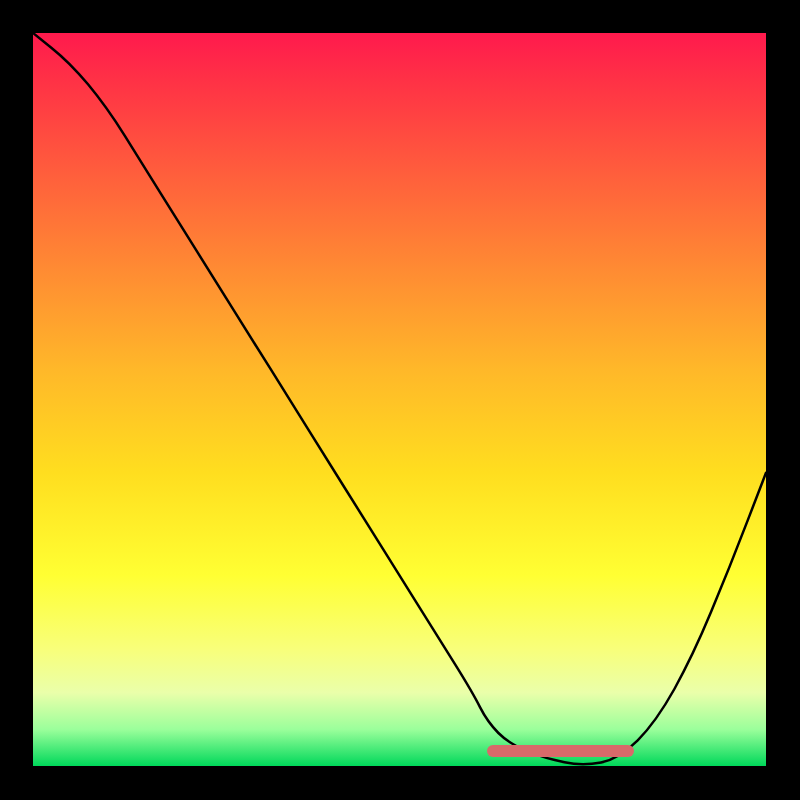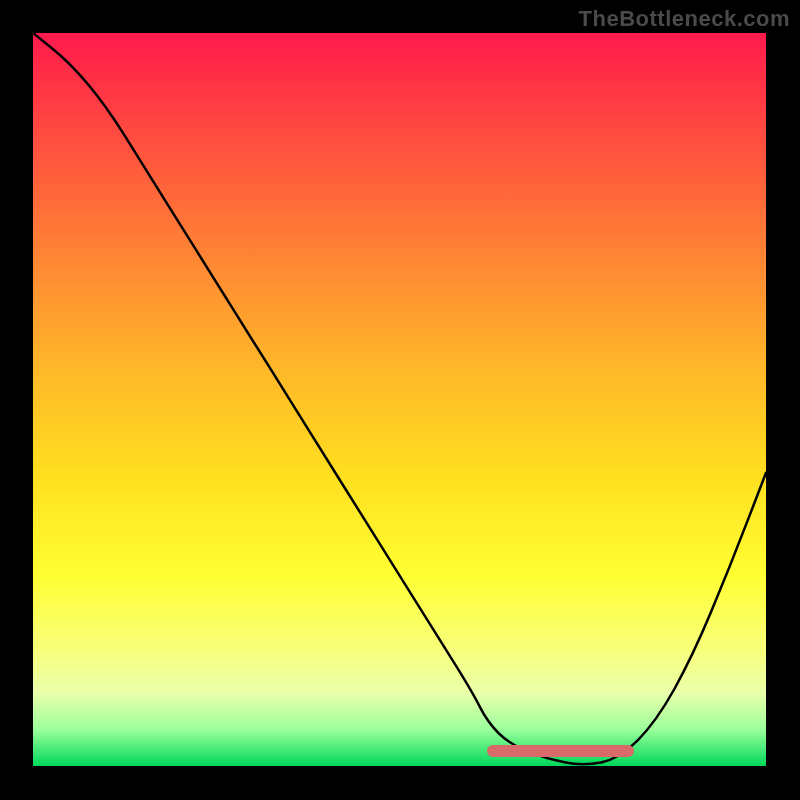--- a/index.html
+++ b/index.html
@@ -25,14 +25,13 @@
 <body>
 
 <div class="wrap">
   <div class="plot">
     <div class="grad"></div>
     <svg class="curve" viewBox="0 0 733 733" preserveAspectRatio="none">
       <path id="curve-path" fill="none" stroke="#000" stroke-width="2.5" d="M0.0 0.0 Q0.0 0.0 18.3 14.7 Q36.6 29.3 55.0 51.3 Q73.3 73.3 91.7 102.6 Q110.0 131.9 128.3 161.3 Q146.6 190.6 164.9 219.9 Q183.3 249.2 201.6 278.6 Q219.9 307.9 238.3 337.2 Q256.6 366.5 274.9 395.8 Q293.2 425.1 311.5 454.5 Q329.9 483.8 348.2 513.1 Q366.5 542.4 384.9 571.8 Q403.2 601.1 421.5 630.4 Q439.8 659.7 447.1 674.4 Q454.5 689.0 465.4 700.0 Q476.4 711.0 494.8 718.4 Q513.1 725.7 531.5 729.3 Q549.8 733.0 568.1 729.4 Q586.4 725.7 604.7 707.3 Q623.0 689.0 641.4 656.0 Q659.7 623.0 678.0 579.1 Q696.4 535.1 714.7 487.4 T733.0 439.8"></path>
     </svg>
     <div id="band" class="band" style="left: 454.46px; width: 146.6px; top: 712.34px;"></div>
   </div>
-  <div class="wm">TheBottleneck.com</div>
 </div>
 
 </body></html>

